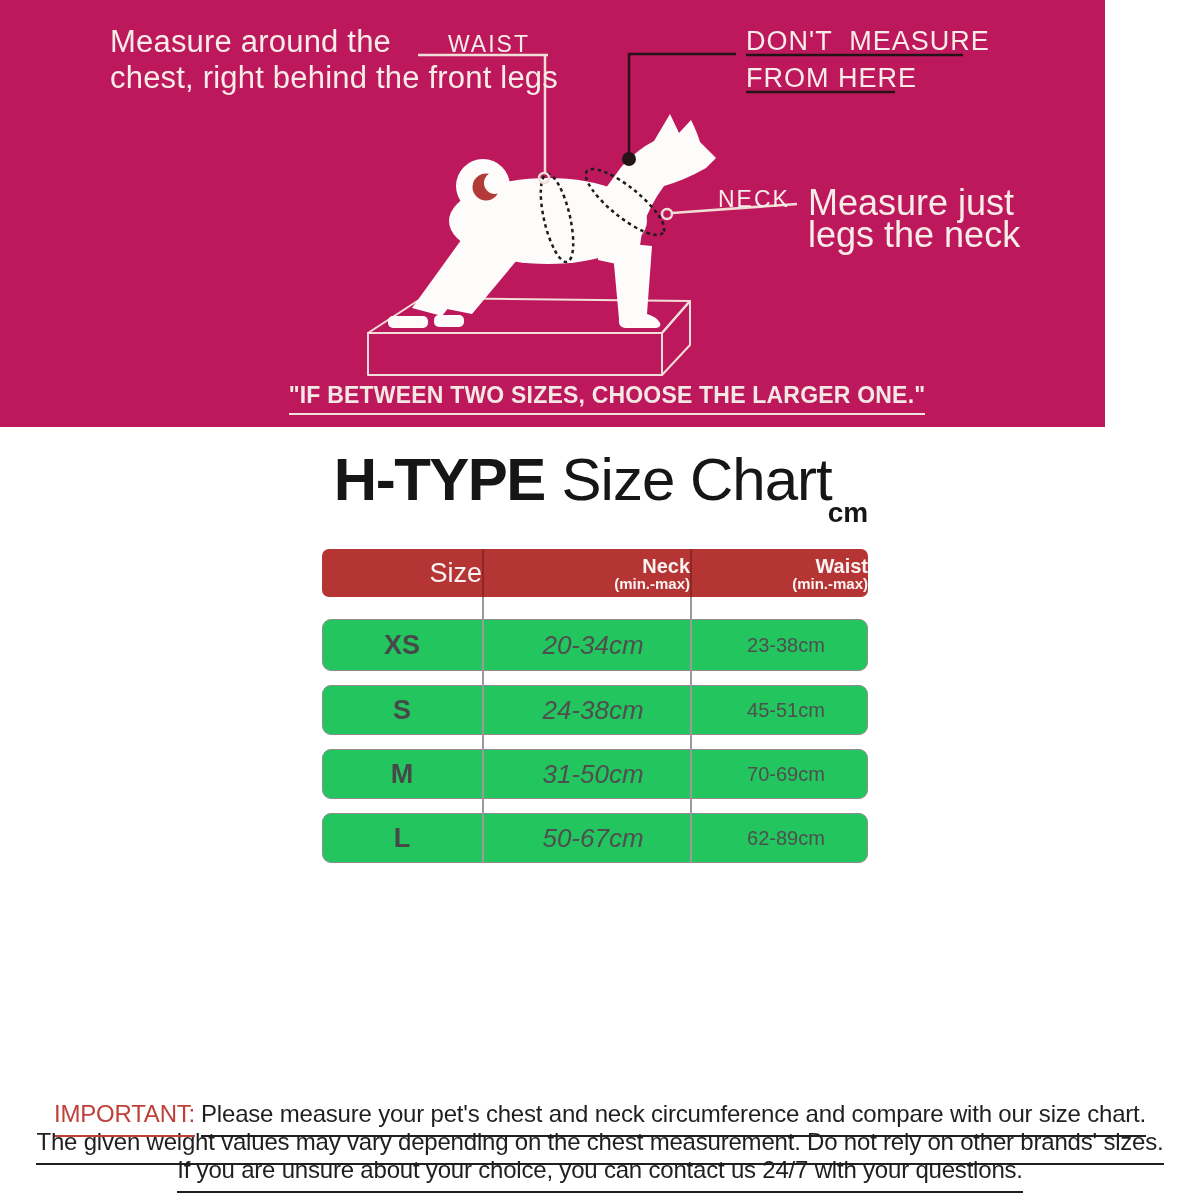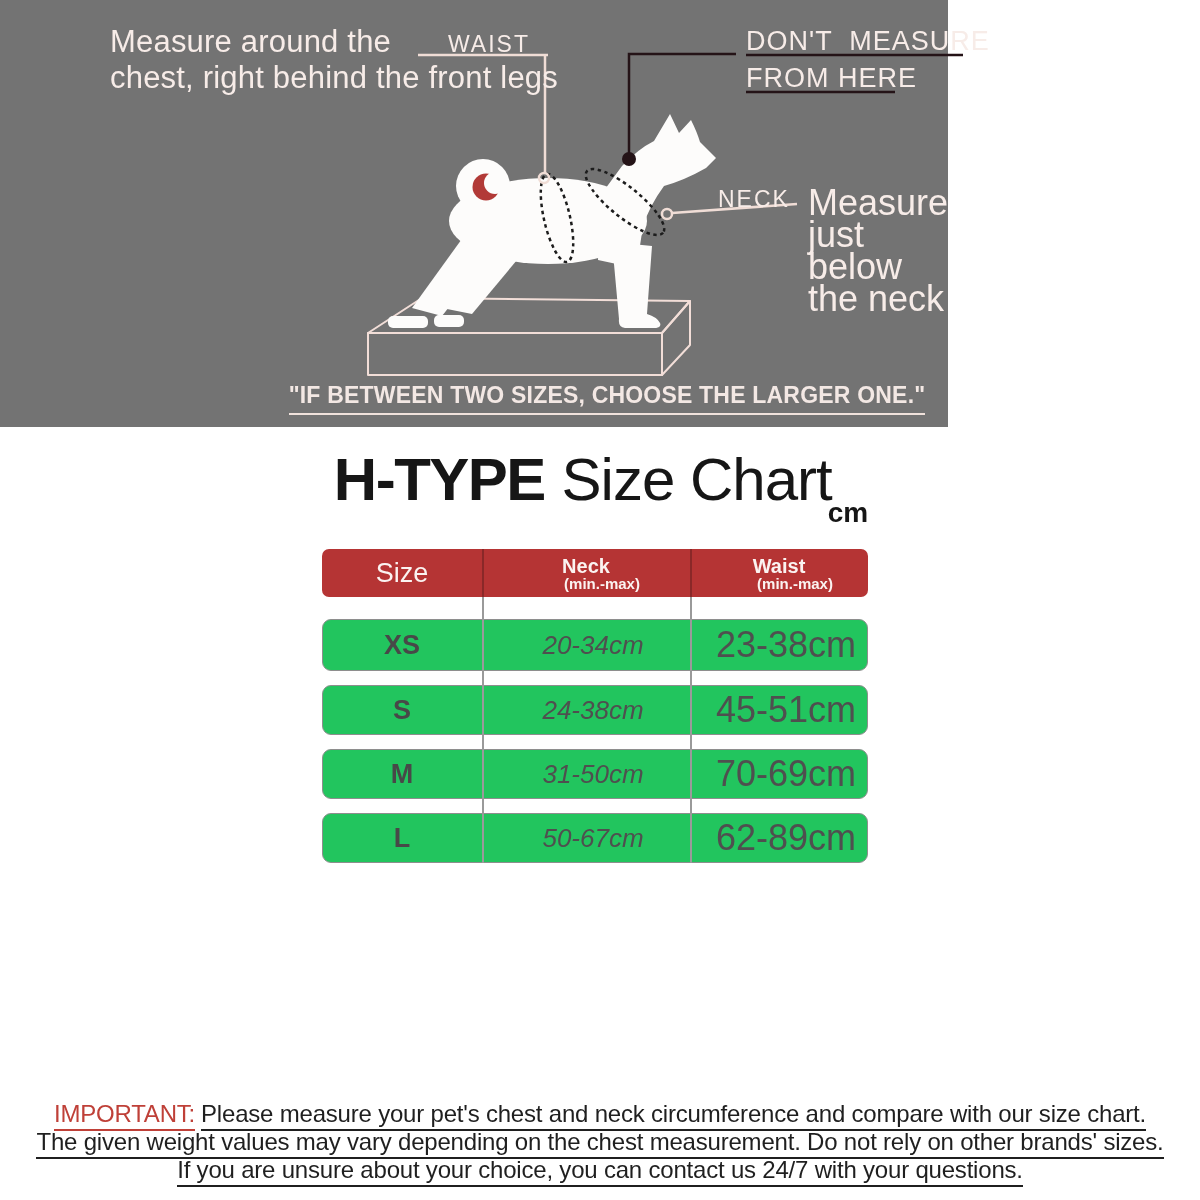--- a/index.html
+++ b/index.html
@@ -1,64 +1,64 @@
 <!DOCTYPE html>
 <html><head>
 <meta charset="utf-8">
 <style>
   html,body{margin:0;padding:0;background:#ffffff;}
   .page{position:relative;width:1200px;height:1200px;overflow:hidden;background:#ffffff;
         font-family:"Liberation Sans", sans-serif;}
   
-  .hero{position:absolute;left:0;top:0;width:948px;height:427px;background:#737373;}
+  .hero{position:absolute;left:0;top:0;width:1105px;height:427px;background:#be185d;}
   .hero-art{position:absolute;left:0;top:0;width:1200px;height:427px;display:block;}
   .hero .txt{position:absolute;color:#f7ece8;}
   .chest-note{left:110px;top:24px;font-size:31px;line-height:36px;letter-spacing:.2px;}
   .waist-label{left:448px;top:31px;font-size:23px;letter-spacing:2px;color:#f3e6e1;}
   .dont1{left:746px;top:26px;font-size:27px;letter-spacing:1px;color:#2b171a;white-space:pre;}
   .dont2{left:746px;top:63px;font-size:27px;letter-spacing:1px;color:#2b171a;}
   .neck-label{left:718px;top:186px;font-size:23px;letter-spacing:2px;color:#f3e6e1;}
   .neck-note{left:808px;top:187px;font-size:36px;line-height:32px;}
   .quote-wrap{position:absolute;left:0;top:382px;width:1214px;text-align:center;}
   .quote{display:inline-block;font-size:23px;font-weight:bold;color:#f3e8e4;
          border-bottom:2.5px solid #f0e2dc;padding-bottom:4px;letter-spacing:.2px;}
   
   .title{position:absolute;left:6px;right:0;top:436px;margin:13px;text-align:center;
          font-size:60px;color:#161616;font-weight:normal;line-height:62px;}
   .title .tb{font-weight:bold;letter-spacing:-1.5px;}
   .title .tr{letter-spacing:-1px;}
   .title .unit{position:relative;top:22px;left:-4px;font-size:28px;font-weight:bold;letter-spacing:0;}
   
   .sheet{position:absolute;left:322px;top:549px;width:546px;height:314px;}
   .thead{position:absolute;left:0;top:0;width:546px;height:48px;background:#b53434;border-radius:7px;z-index:1;}
-  .hc{position:absolute;top:0;height:36px;color:#fbf3f1;text-align:center;}
+  .hc{position:absolute;top:0;height:36px;color:#fbf3f1;text-align:right;}
   .hc.c1{left:0;width:160px;line-height:48px;font-size:27px;}
   .hc.c2{left:160px;width:208px;}
   .hc.c3{left:368px;width:178px;}
   .hc .hlabel{display:block;font-size:20px;font-weight:bold;line-height:20px;padding-top:7px;}
   .hc .hsub{display:block;font-size:15px;font-weight:bold;line-height:16px;padding-left:32px;}
   .vsep{position:absolute;width:1.5px;z-index:5;}
   .vsep.dark{top:0;height:48px;background:rgba(30,10,10,.28);}
   .vsep.gray{top:48px;height:266px;background:#9a9a9a;}
   .vsep.v1{left:160px;}
   .vsep.v2{left:368px;}
   .trow{position:absolute;left:0;width:546px;background:#22c55e;border:1.5px solid #8e8e8e;
         border-radius:9px;box-sizing:border-box;z-index:2;}
   .trow.r1{top:70px;height:52px;}
   .trow.r2{top:136px;height:50px;}
   .trow.r3{top:200px;height:50px;}
   .trow.r4{top:264px;height:50px;}
   .tc{position:absolute;top:0;height:100%;display:flex;align-items:center;justify-content:center;color:#4f4f4f;}
   .tc.c1{left:0;width:158px;font-size:27px;font-weight:bold;color:#484848;}
   .tc.c2{left:158px;width:208px;font-size:26px;padding-left:16px;box-sizing:border-box;font-style:italic;}
-  .tc.c3{left:366px;width:178px;font-size:36px;padding-left:16px;box-sizing:border-box;}
+  .tc.c3{left:366px;width:178px;font-size:20px;padding-left:16px;box-sizing:border-box;}
   
   .footer{position:absolute;left:0;top:1100px;width:1200px;text-align:center;color:#1f1f1f;}
   .fl{height:28px;line-height:28px;font-size:24px;letter-spacing:-.2px;}
-  .fl .u{border-bottom:2px solid currentColor;padding-bottom:2px;}
+  .fl .u{border-bottom:2px solid currentColor;padding-bottom:8px;}
   .fl .imp{color:#bf4038;font-weight:normal;margin-right:6px;}
 </style>
 </head>
 <body>
 
 <div class="page">
 
   <section class="hero">
 
     <svg class="hero-art" viewBox="0 0 1200 427" aria-hidden="true">
@@ -110,21 +110,21 @@
 
     <div class="txt waist-label">WAIST</div>
 
     <div class="txt dont1">DON'T  MEASURE</div>
     <div class="txt dont2">FROM HERE</div>
 
     <div class="txt neck-label">NECK</div>
 
     <div class="txt neck-note">
       <div>Measure just</div>
-      <div>below the neck</div>
+      <div>legs the neck</div>
     </div>
 
     <div class="quote-wrap">
       <span class="quote">"IF BETWEEN TWO SIZES, CHOOSE THE LARGER ONE."</span>
     </div>
   </section>
 
   <h1 class="title"><span class="tb">H-TYPE</span> <span class="tr">Size Chart</span><span class="unit">cm</span></h1>
 
   <div class="sheet">

